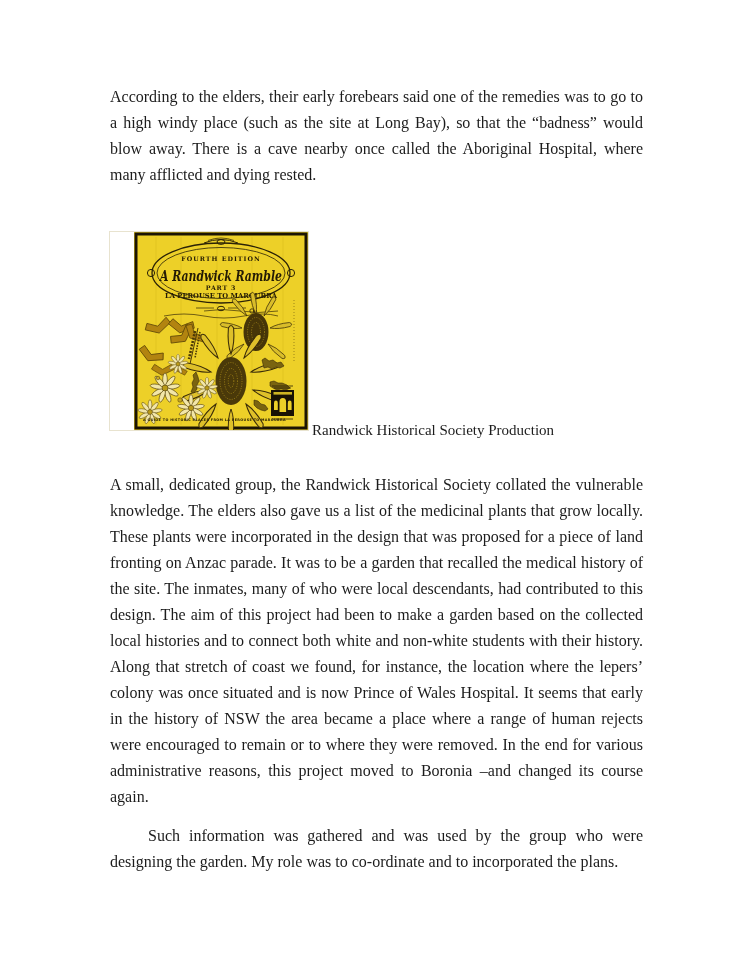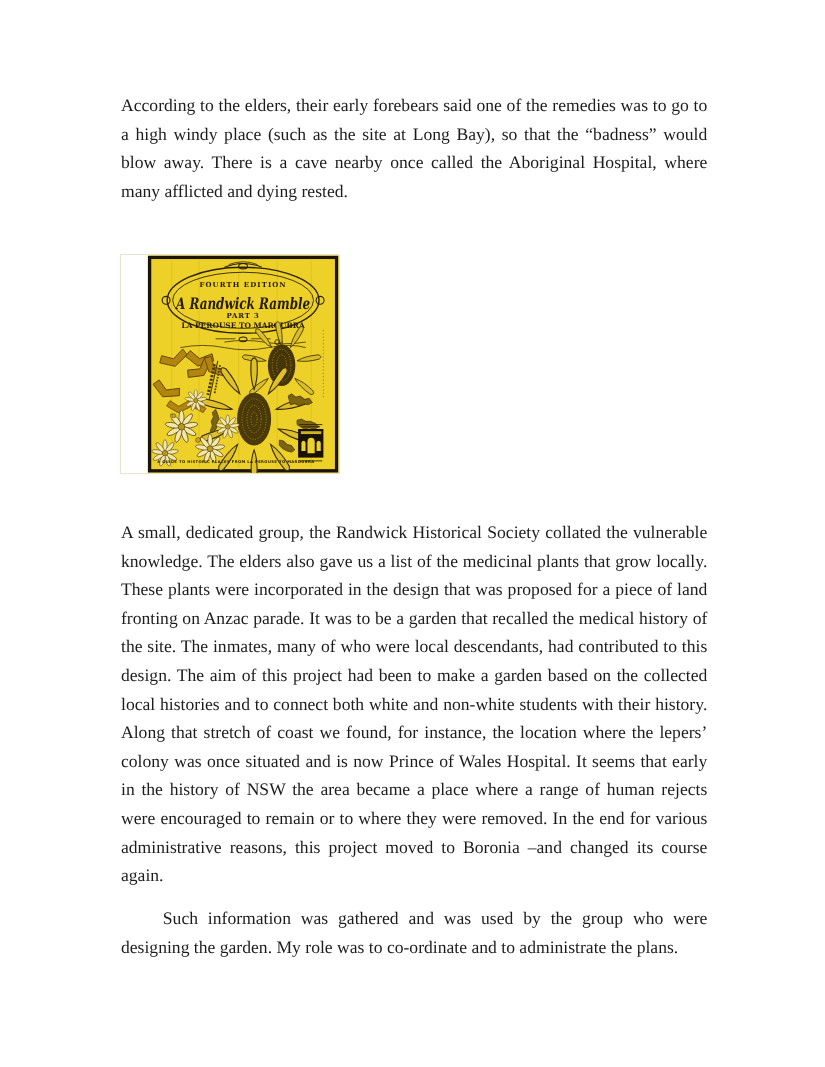--- a/index.html
+++ b/index.html
@@ -203,20 +203,21 @@
             <path d="M145.5,180 v-10 a3.3,4 0 0 1 6.6,0 v10 z" fill="#edd028"></path>
             <path d="M140,178 v-7 a1.9,2.4 0 0 1 3.8,0 v7 z" fill="#edd028"></path>
             <path d="M153.8,178 v-7 a1.9,2.4 0 0 1 3.8,0 v7 z" fill="#edd028"></path>
             <rect x="139.5" y="160" width="18.5" height="2.6" fill="#edd028" opacity="0.85"></rect>
             <g stroke="#2b2206" stroke-width="0.8">
               <line x1="138" y1="187" x2="159" y2="187"></line>
             </g>
           </g>
         </svg>
       </div>
+      <div class="caption">Randwick Historical Society Production</div>
     </div>
 
     <p class="para para2">A small, dedicated group, the Randwick Historical Society collated the vulnerable knowledge. The elders also gave us a list of the medicinal plants that grow locally. These plants were incorporated in the design that was proposed for a piece of land fronting on Anzac parade. It was to be a garden that recalled the medical history of the site. The inmates, many of who were local descendants, had contributed to this design. The aim of this project had been to make a garden based on the collected local histories and to connect both white and non-white students with their history. Along that stretch of coast we found, for instance, the location where the lepers’ colony was once situated and is now Prince of Wales Hospital. It seems that early in the history of NSW the area became a place where a range of human rejects were encouraged to remain or to where they were removed. In the end for various administrative reasons, this project moved to Boronia –and changed its course again.</p>
 
-    <p class="para para3">Such information was gathered and was used by the group who were designing the garden. My role was to co-ordinate and to administrate the plans.</p>
+    <p class="para para3">Such information was gathered and was used by the group who were designing the garden. My role was to co-ordinate and to incorporated the plans.</p>
 
   </div>
 </div>
 
 </body></html>

